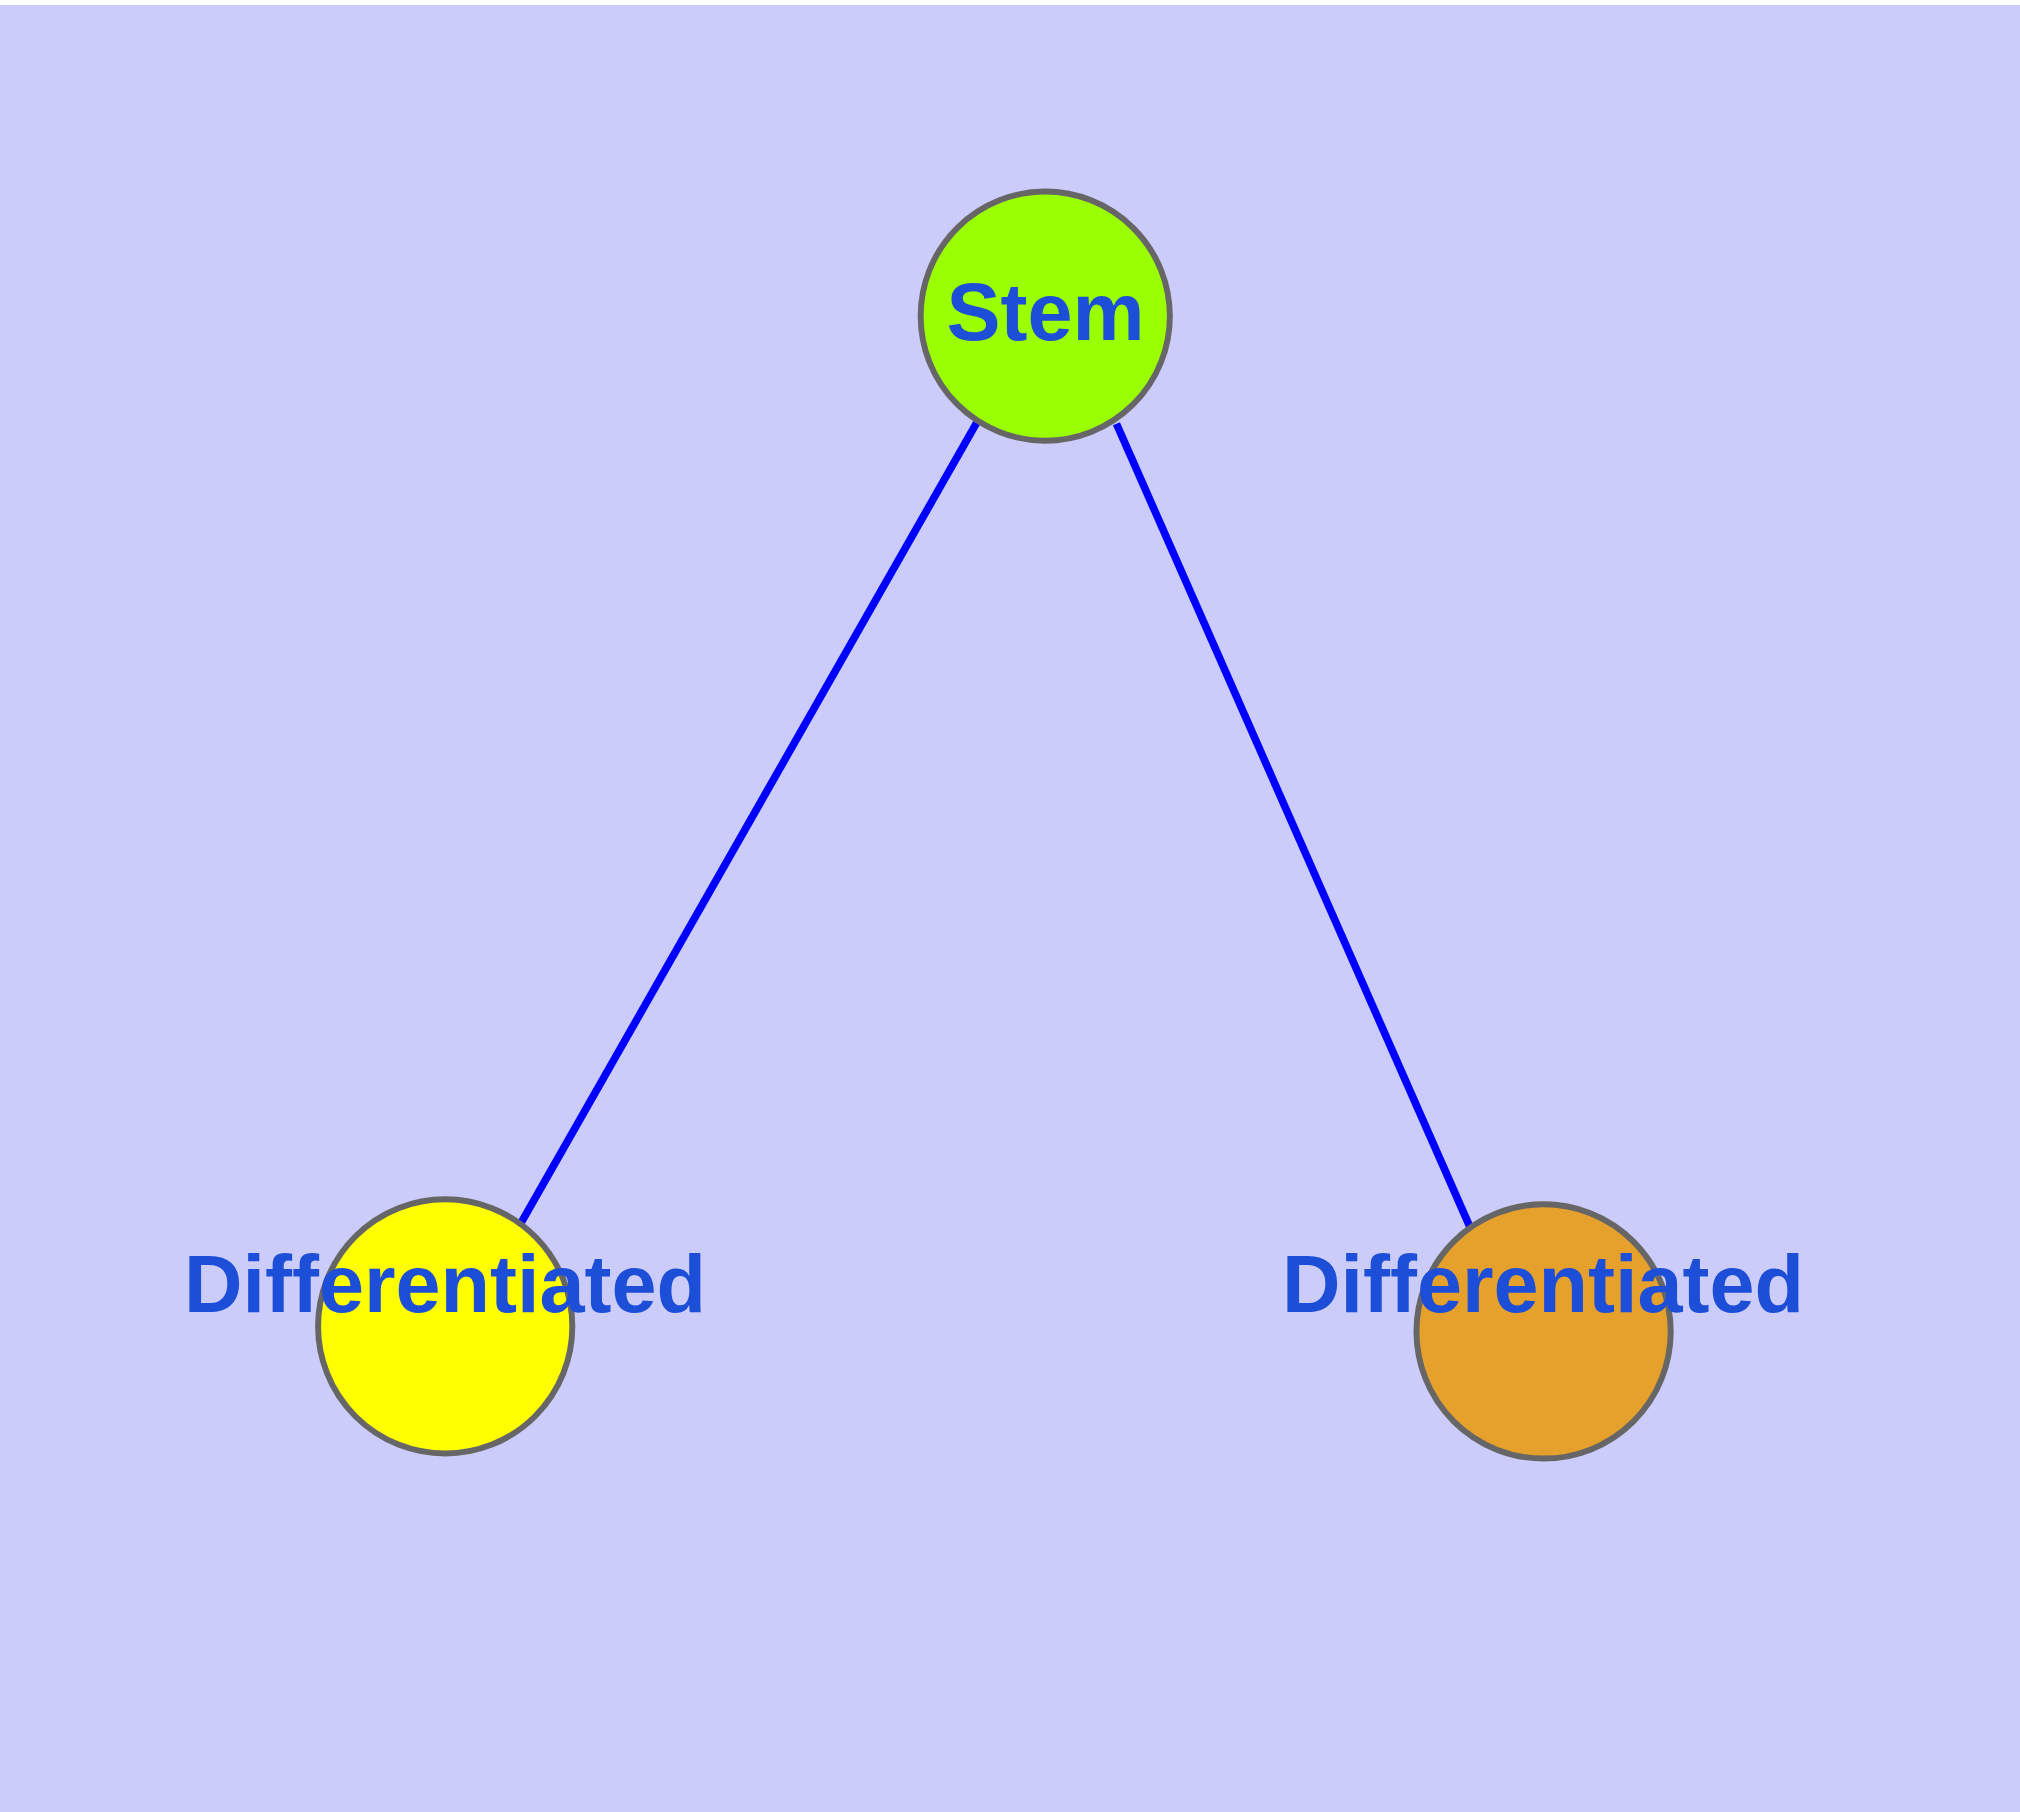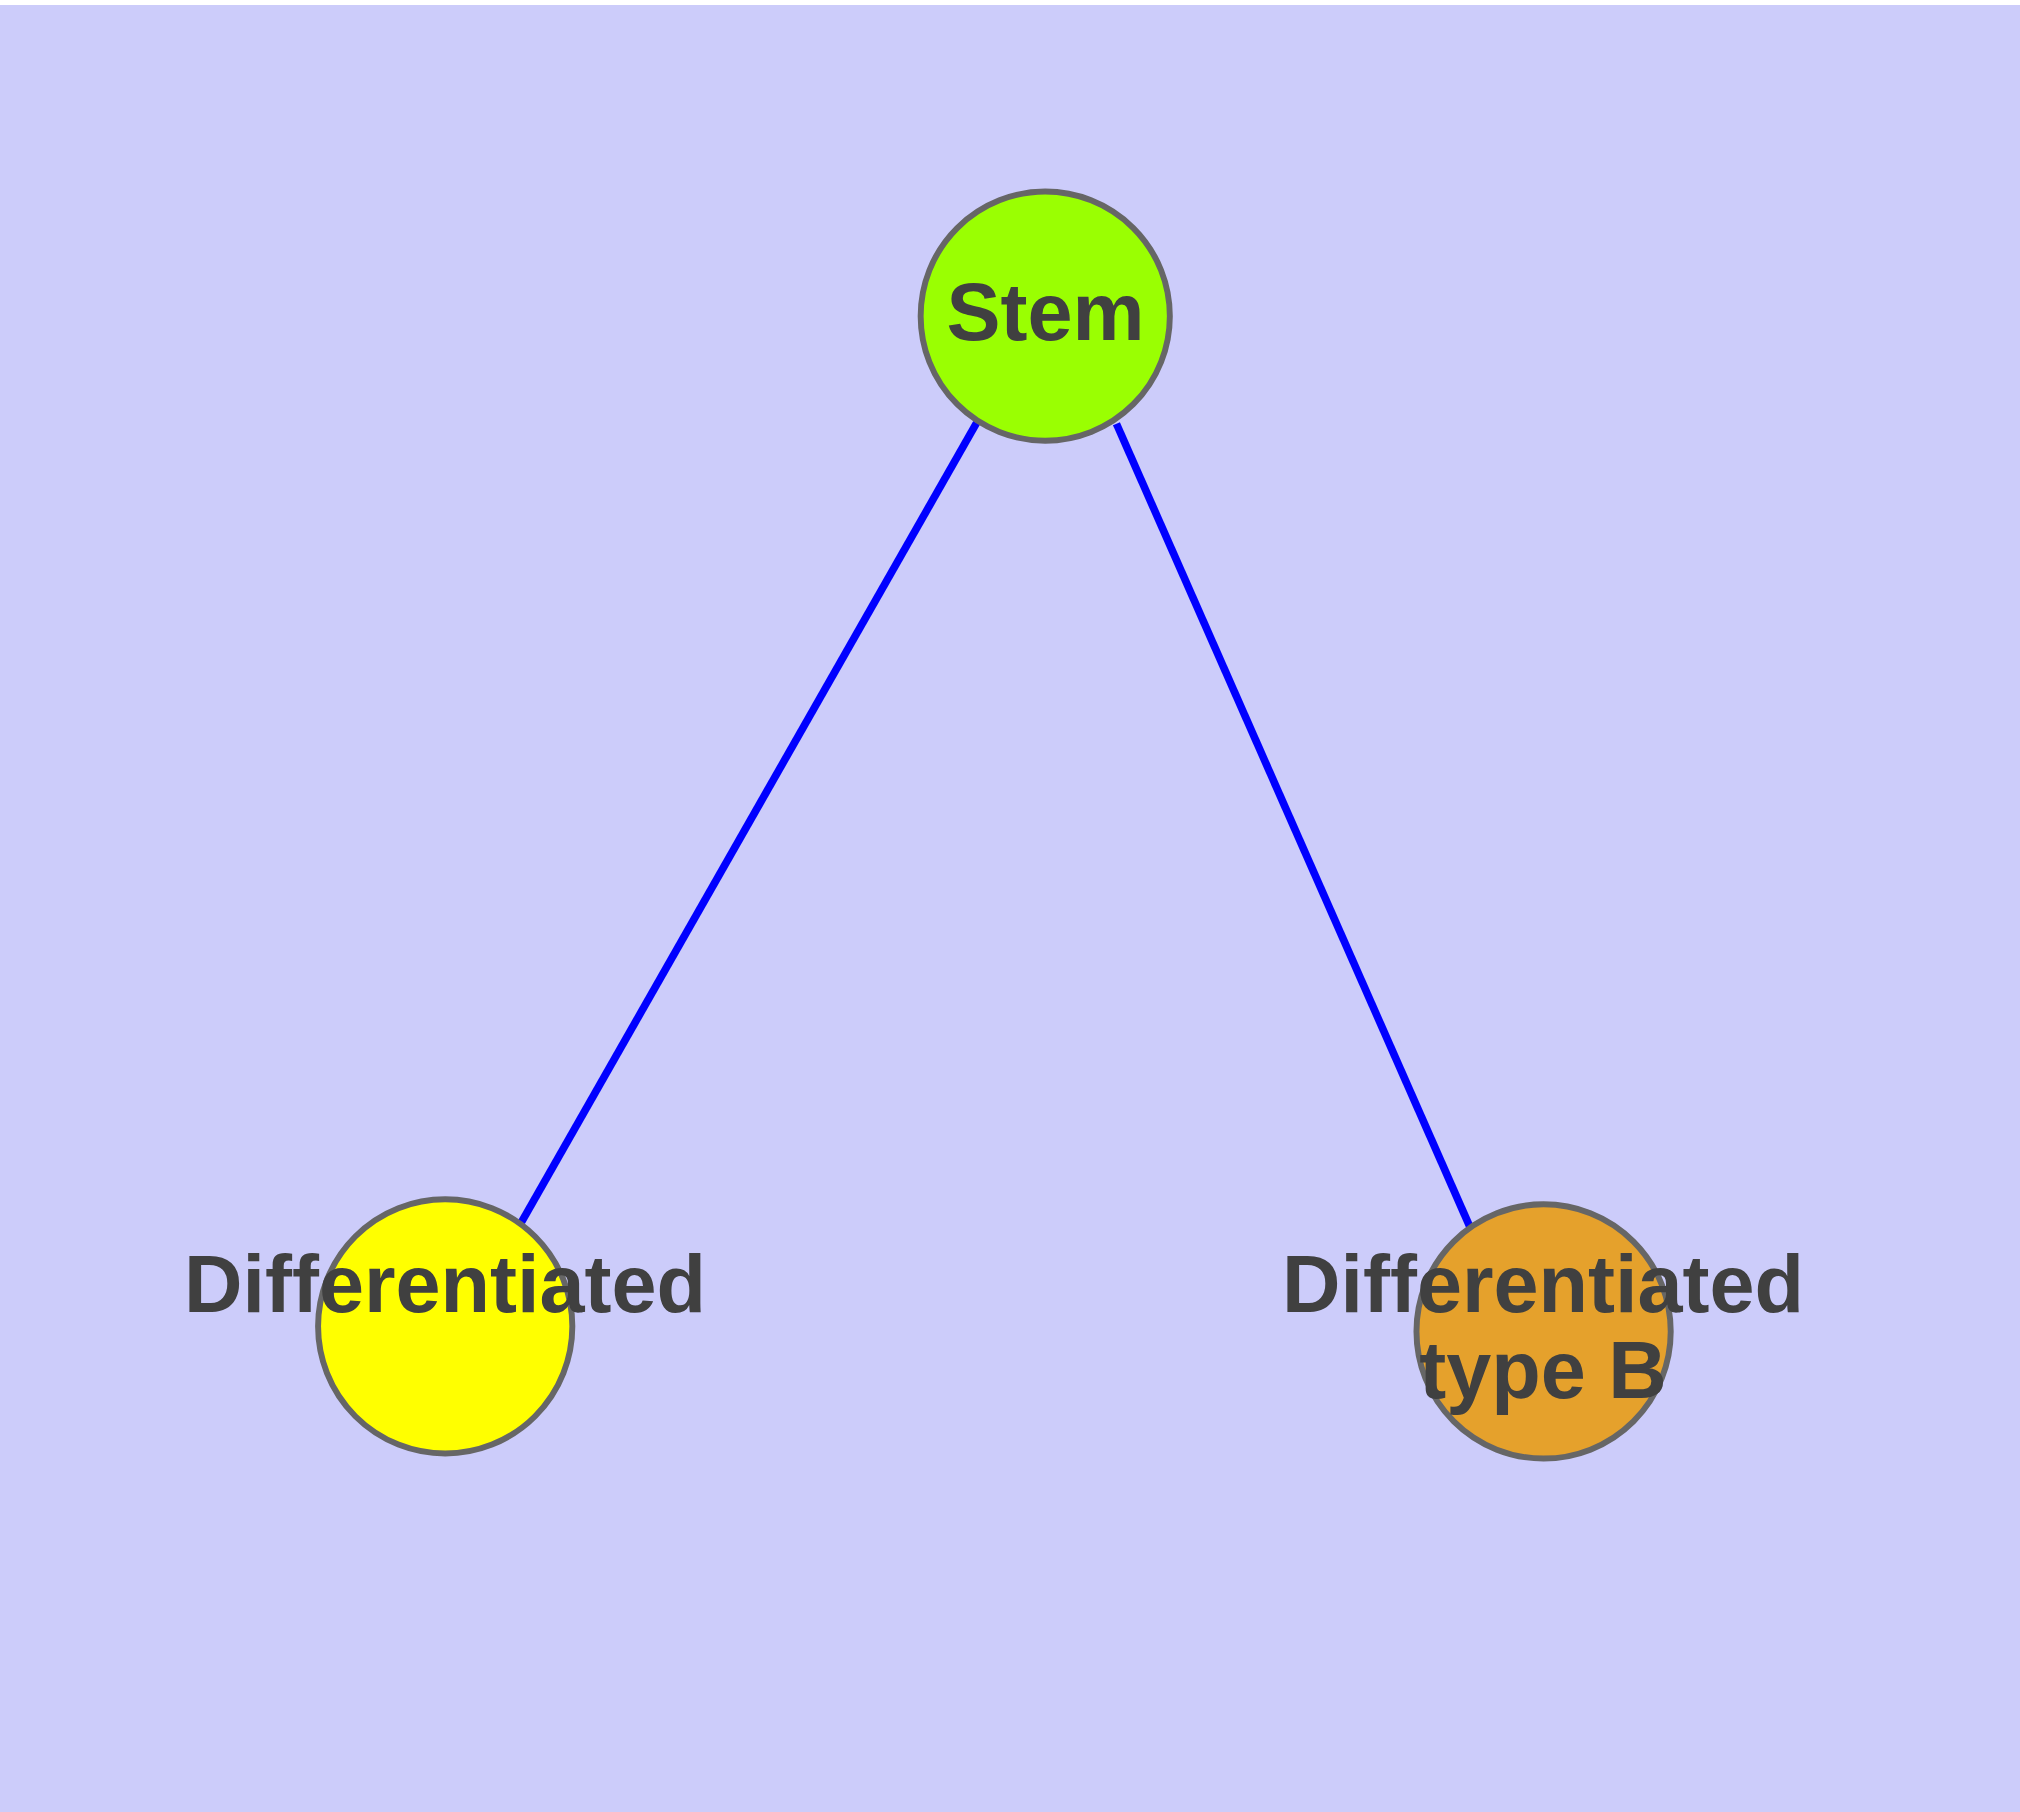--- a/index.html
+++ b/index.html
@@ -27,21 +27,21 @@
   #graph-svg {
     position: absolute;
     left: 0;
     top: 0;
     width: 2021px;
     height: 1812px;
   }
   .node-label {
     position: absolute;
     text-align: center;
-    color: #404040;
+    color: #1d4ed8;
     font-weight: bold;
     font-family: "Liberation Sans", sans-serif;
     white-space: pre;
     line-height: 1.06;
     pointer-events: none;
     -webkit-font-smoothing: antialiased;
   }
   #label-stem {
     font-size: 81px;
     left: 791px;
@@ -79,16 +79,16 @@
       <circle cx="1233" cy="373" r="147" fill="#9aff02" stroke="#666666" stroke-width="7"></circle>
       <circle cx="525" cy="1565" r="150" fill="#ffff00" stroke="#666666" stroke-width="7"></circle>
       <circle cx="1821" cy="1571" r="150" fill="#e5a12c" stroke="#666666" stroke-width="7"></circle>
     </g>
   </svg>
 
   <div class="node-label" id="label-stem">Stem</div>
 
   <div class="node-label" id="label-diff-a"><span>Differentiated</span><br></div>
 
-  <div class="node-label" id="label-diff-b"><span>Differentiated</span><br><span>type B</span></div>
+  <div class="node-label" id="label-diff-b"><span>Differentiated</span><br></div>
 
 </div>
 
 
 </body></html>

